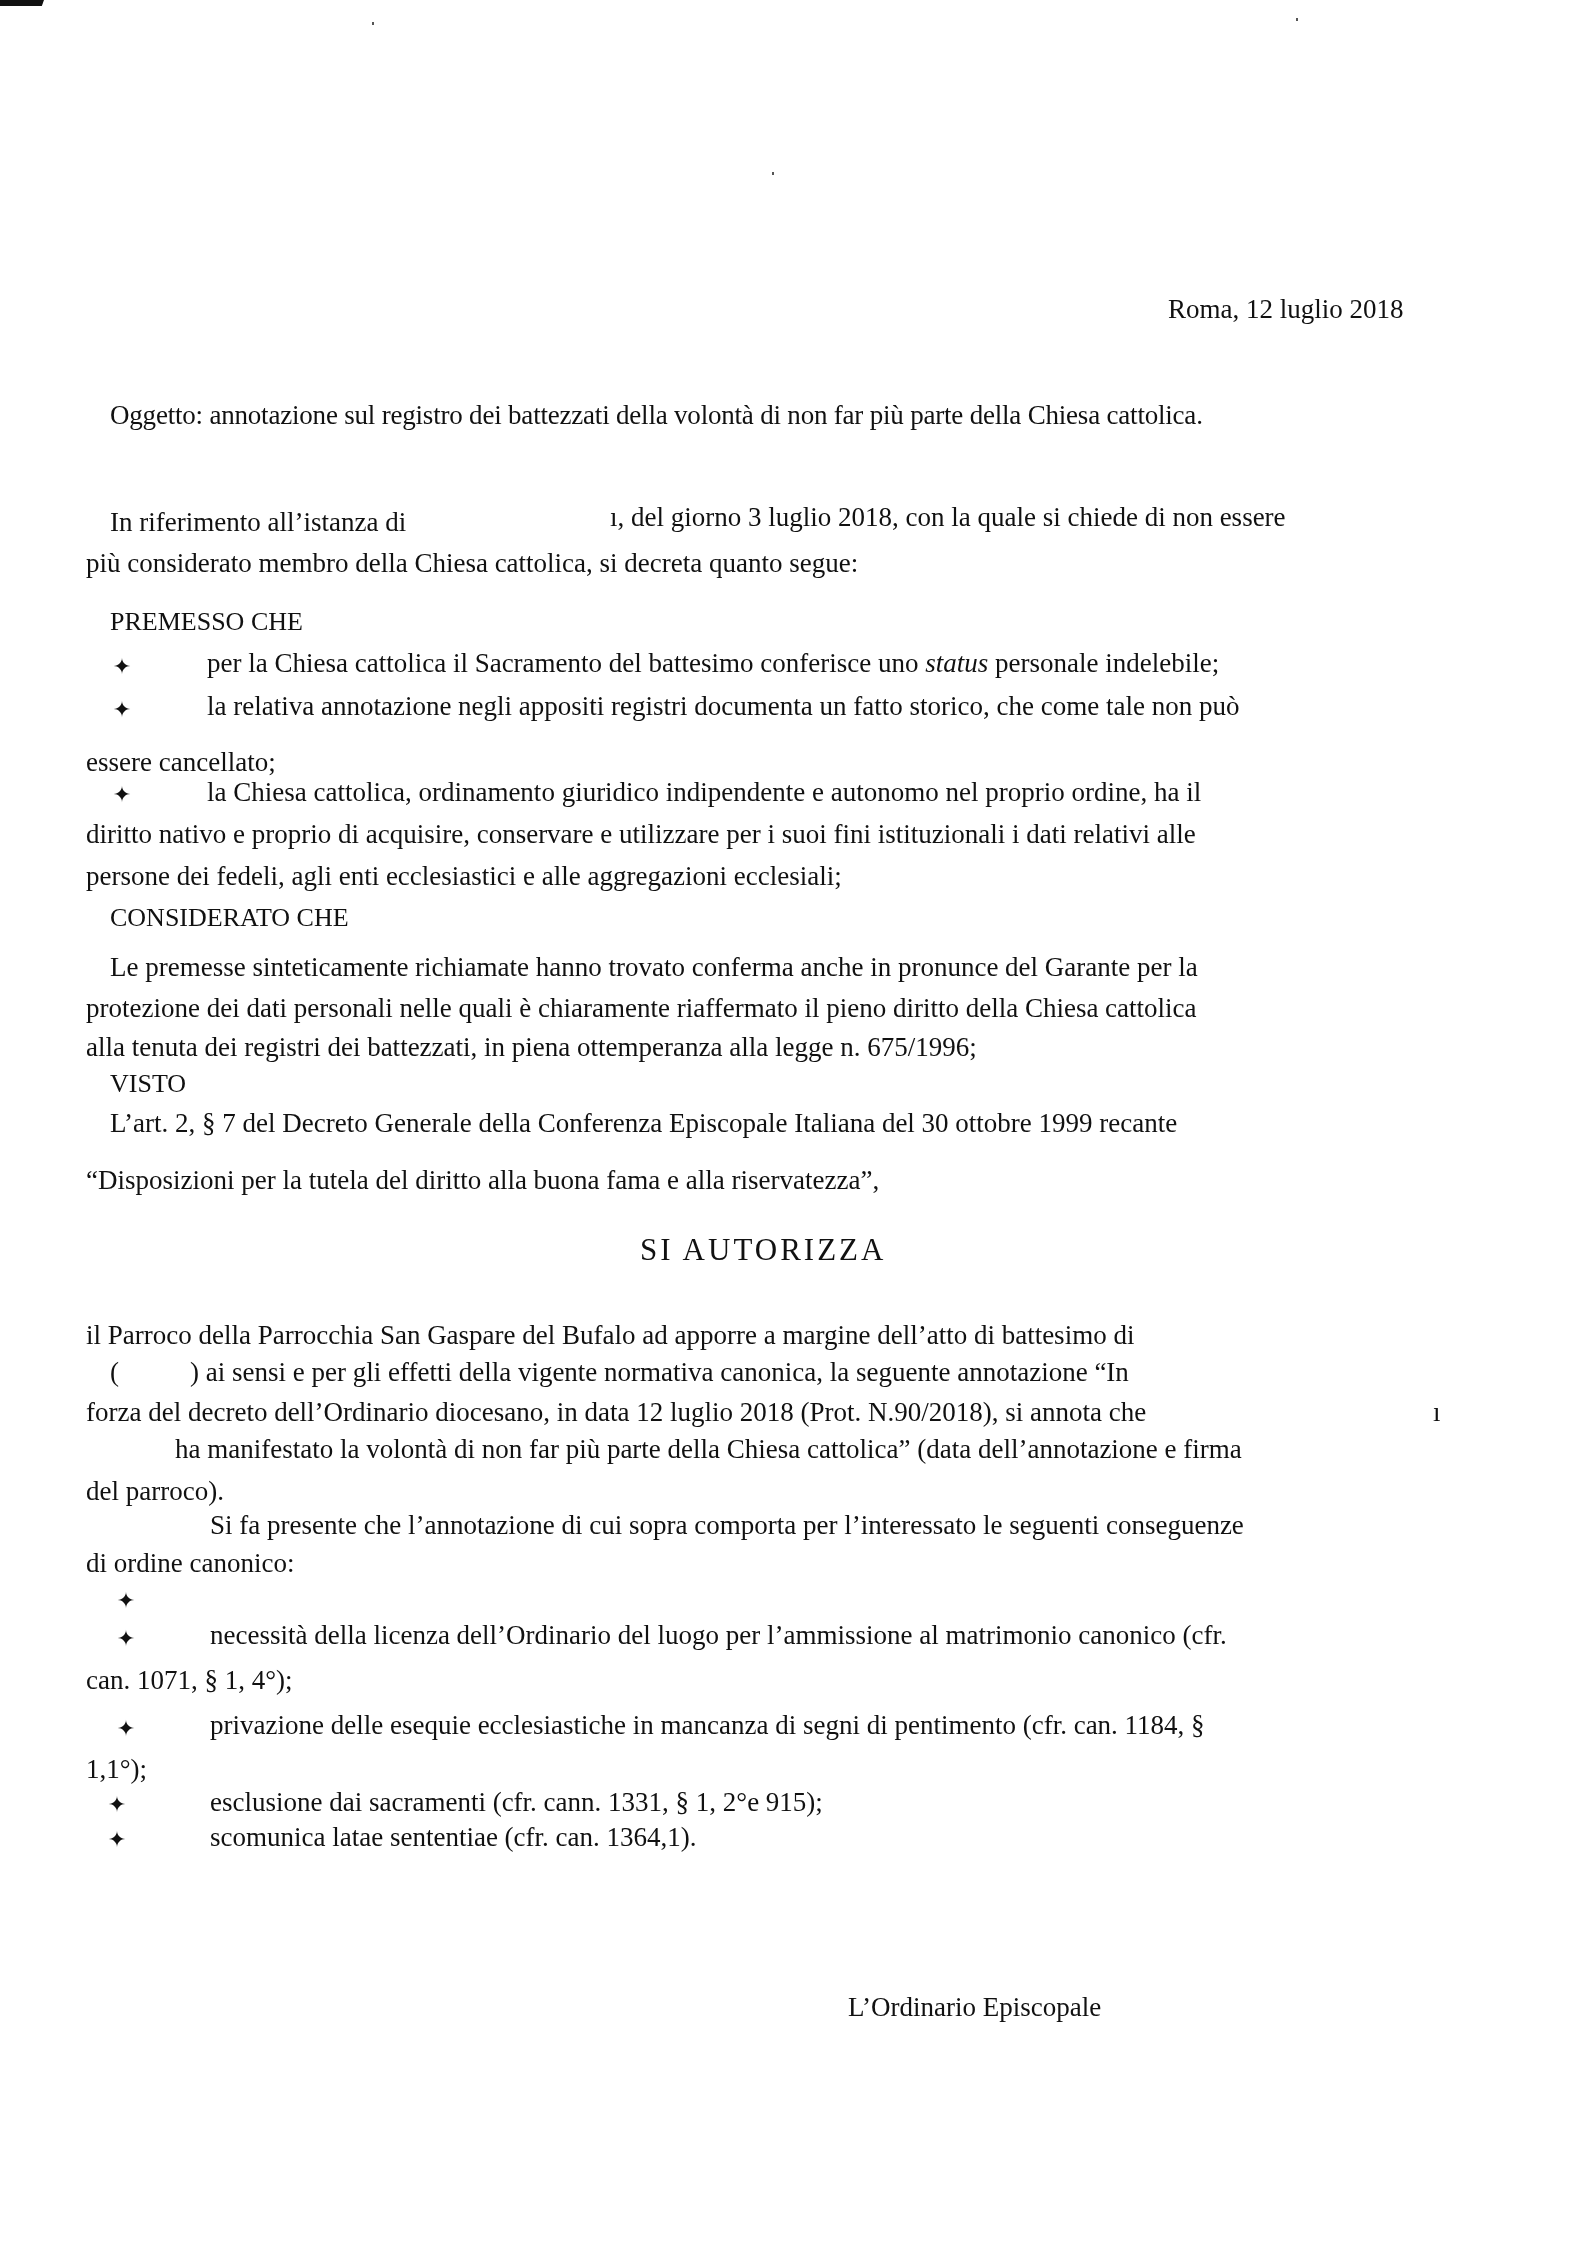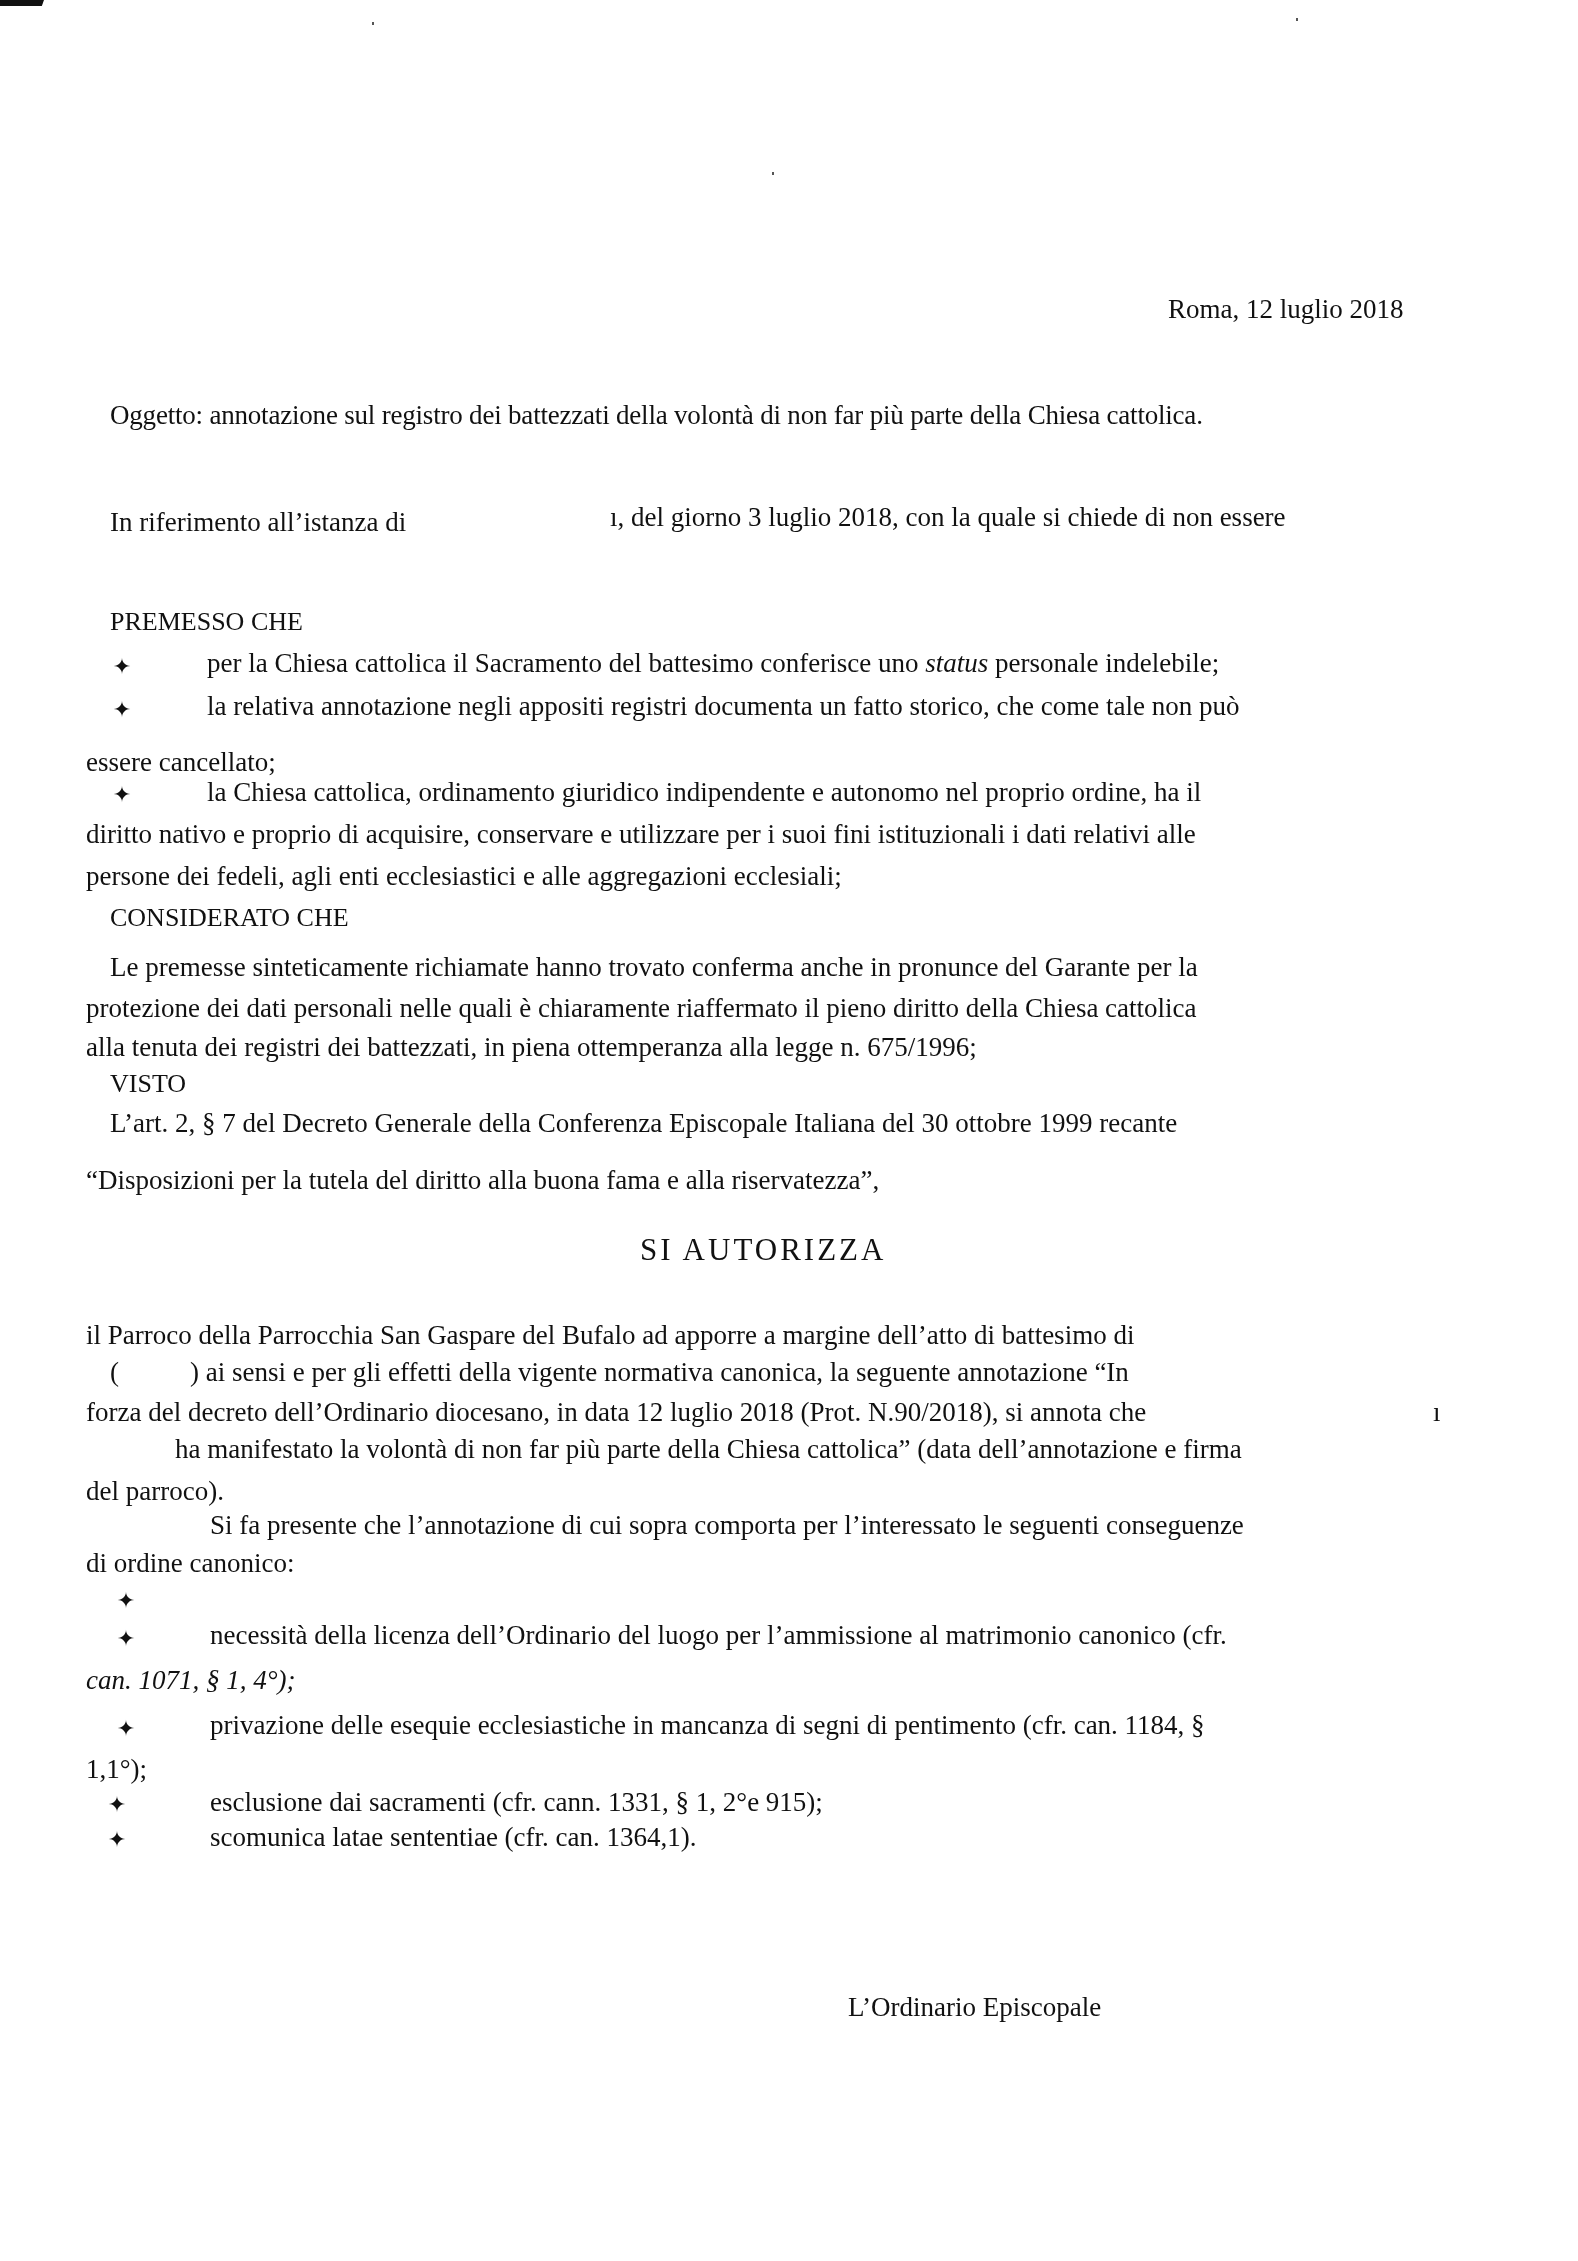--- a/index.html
+++ b/index.html
@@ -24,20 +24,21 @@
   <div class="speck" style="left:372px;top:22px"></div>
   <div class="speck" style="left:1296px;top:18px"></div>
   <div class="speck" style="left:772px;top:172px"></div>
 
   <div class="line" style="left:1168px;top:292px;">Roma, 12 luglio 2018</div>
 
   <div class="line" style="left:110px;top:398px;width:1335px;letter-spacing:-0.2px;">Oggetto: annotazione sul registro dei battezzati della volontà di non far più parte della Chiesa cattolica.</div>
 
   <div class="line" style="left:110px;top:505px;">In riferimento all’istanza di</div>
   <div class="line" style="left:610px;top:500px;">ı, del giorno 3 luglio 2018, con la quale si chiede di non essere</div>
+  <div class="line" style="left:86px;top:546px;">più considerato membro della Chiesa cattolica, si decreta quanto segue:</div>
 
   <div class="heading" style="left:110px;top:606px;">PREMESSO CHE</div>
 
   <div class="bullet-glyph" style="left:112px;top:650px;">✦</div>
   <div class="line" style="left:207px;top:646px;">
     <span>per la Chiesa cattolica il Sacramento del battesimo conferisce uno </span><i>status</i><span> personale indelebile;</span>
   </div>
 
   <div class="bullet-glyph" style="left:112px;top:693px;">✦</div>
   <div class="line" style="left:207px;top:689px;">la relativa annotazione negli appositi registri documenta un fatto storico, che come tale non può</div>
@@ -66,21 +67,21 @@
   <div class="line" style="left:1433px;top:1395px;">ı</div>
   <div class="line" style="left:175px;top:1432px;">ha manifestato la volontà di non far più parte della Chiesa cattolica” (data dell’annotazione e firma</div>
   <div class="line" style="left:86px;top:1474px;">del parroco).</div>
   <div class="line" style="left:210px;top:1508px;">Si fa presente che l’annotazione di cui sopra comporta per l’interessato le seguenti conseguenze</div>
   <div class="line" style="left:86px;top:1546px;">di ordine canonico:</div>
 
   <div class="bullet-glyph" style="left:116px;top:1584px;">✦</div>
 
   <div class="bullet-glyph" style="left:116px;top:1622px;">✦</div>
   <div class="line" style="left:210px;top:1618px;">necessità della licenza dell’Ordinario del luogo per l’ammissione al matrimonio canonico (cfr.</div>
-  <div class="line" style="left:86px;top:1663px;font-style:italic;">can. 1071, § 1, 4°);</div>
+  <div class="line" style="left:86px;top:1663px;">can. 1071, § 1, 4°);</div>
 
   <div class="bullet-glyph" style="left:116px;top:1712px;">✦</div>
   <div class="line" style="left:210px;top:1708px;">privazione delle esequie ecclesiastiche in mancanza di segni di pentimento (cfr. can. 1184, §</div>
   <div class="line" style="left:86px;top:1752px;">1,1°);</div>
 
   <div class="bullet-glyph" style="left:107px;top:1788px;">✦</div>
   <div class="line" style="left:210px;top:1785px;">esclusione dai sacramenti (cfr. cann. 1331, § 1, 2°e 915);</div>
 
   <div class="bullet-glyph" style="left:107px;top:1823px;">✦</div>
   <div class="line" style="left:210px;top:1820px;">scomunica latae sententiae (cfr. can.  1364,1).</div>

